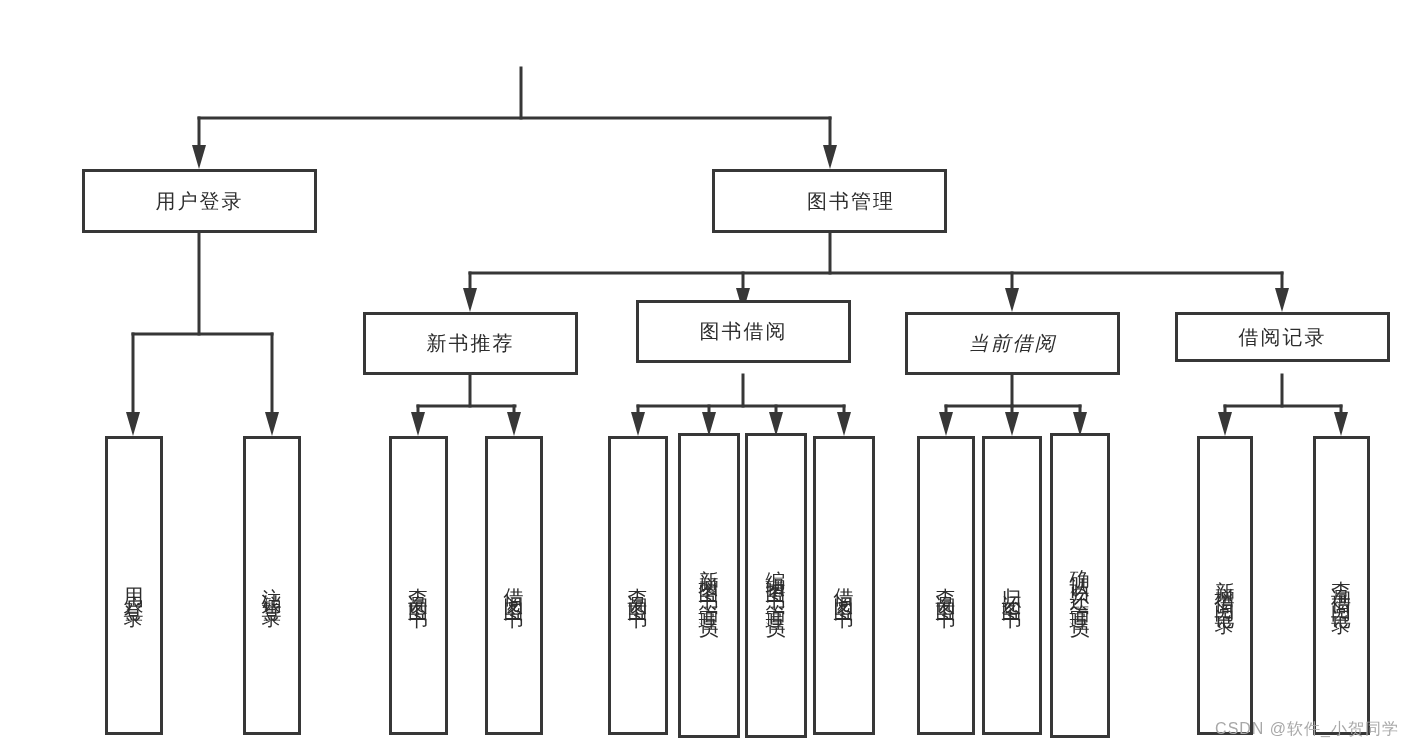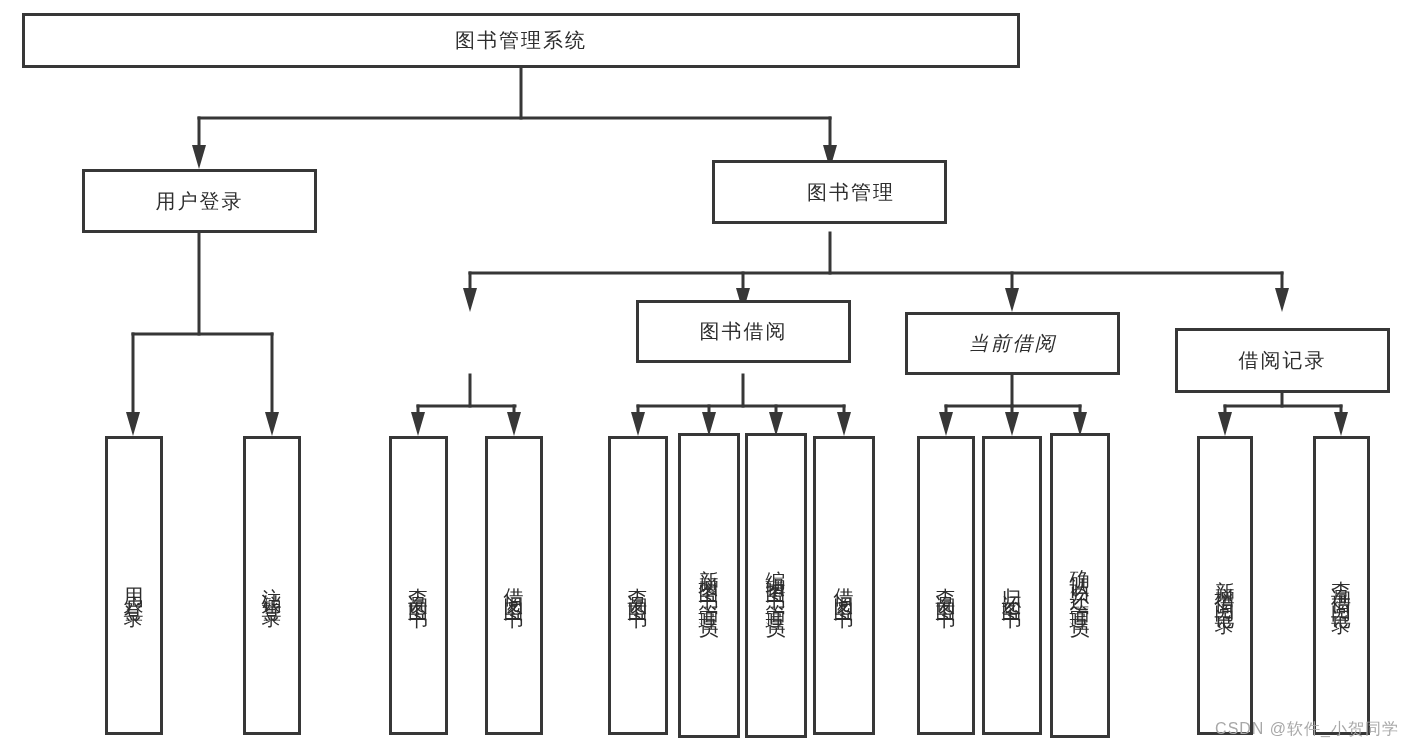--- a/index.html
+++ b/index.html
@@ -106,38 +106,38 @@
     <polygon class="carrow" points="1073,412 1087,412 1080,436"></polygon>
 
     <line class="cline" x1="1282" y1="375" x2="1282" y2="406"></line>
     <line class="cline" x1="1225" y1="406" x2="1341" y2="406"></line>
     <line class="cline" x1="1225" y1="406" x2="1225" y2="415"></line>
     <polygon class="carrow" points="1218,412 1232,412 1225,436"></polygon>
     <line class="cline" x1="1341" y1="406" x2="1341" y2="415"></line>
     <polygon class="carrow" points="1334,412 1348,412 1341,436"></polygon>
   </svg>
 
-  <div class="box" style="left:22px;top:13px;width:998px;height:55px;">
-    <span class="hlabel">图书管理系统</span>
-  </div>
 
   <div class="box" style="left:82px;top:169px;width:235px;height:64px;">
     <span class="hlabel">用户登录</span>
   </div>
-  <div class="box" style="left:712px;top:160px;width:235px;height:64px;padding-left:43px;">
+  <div class="box" style="left:712px;top:169px;width:235px;height:64px;padding-left:43px;">
     <span class="hlabel">图书管理</span>
   </div>
 
+  <div class="box" style="left:363px;top:312px;width:215px;height:63px;">
+    <span class="hlabel">新书推荐</span>
+  </div>
   <div class="box" style="left:636px;top:300px;width:215px;height:63px;">
     <span class="hlabel">图书借阅</span>
   </div>
   <div class="box" style="left:905px;top:312px;width:215px;height:63px;font-style:italic;">
     <span class="hlabel">当前借阅</span>
   </div>
-  <div class="box" style="left:1175px;top:328px;width:215px;height:65px;">
+  <div class="box" style="left:1175px;top:312px;width:215px;height:50px;">
     <span class="hlabel">借阅记录</span>
   </div>
 
   <div class="box" style="left:105px;top:436px;width:58px;height:299px;">
     <span class="vtext">用户登录</span>
   </div>
   <div class="box" style="left:243px;top:436px;width:58px;height:299px;">
     <span class="vtext">注销登录</span>
   </div>
 

